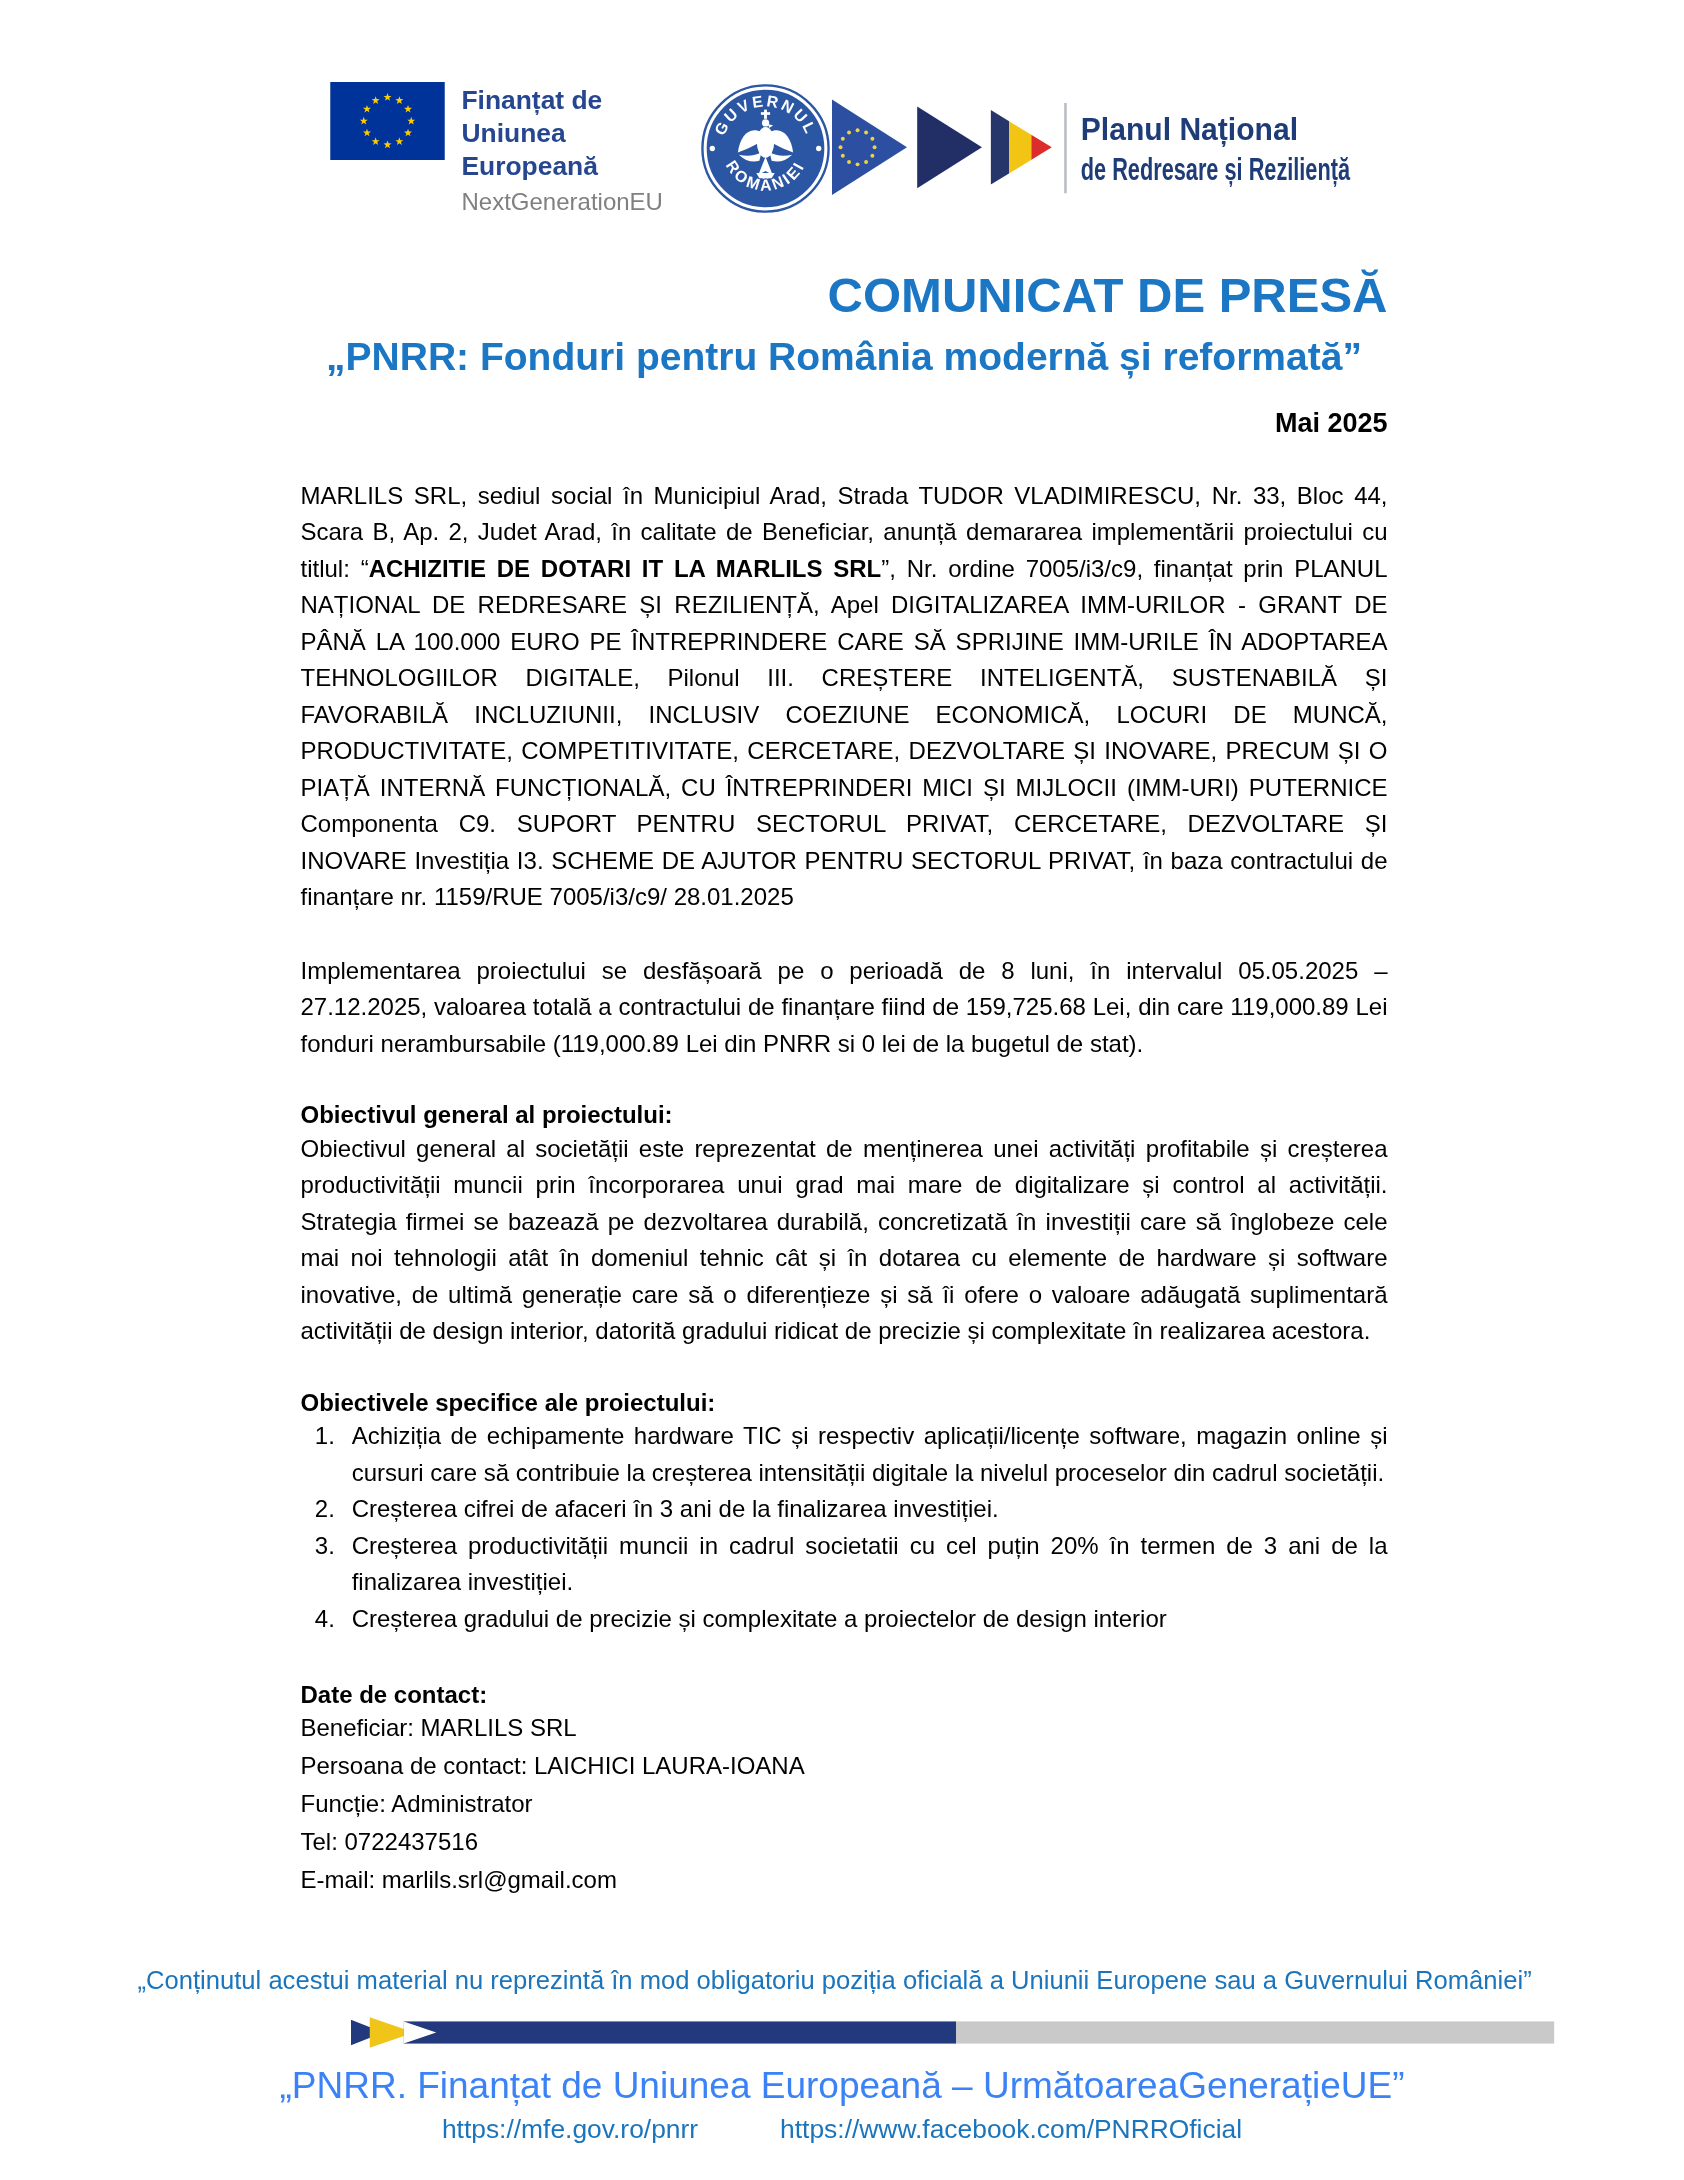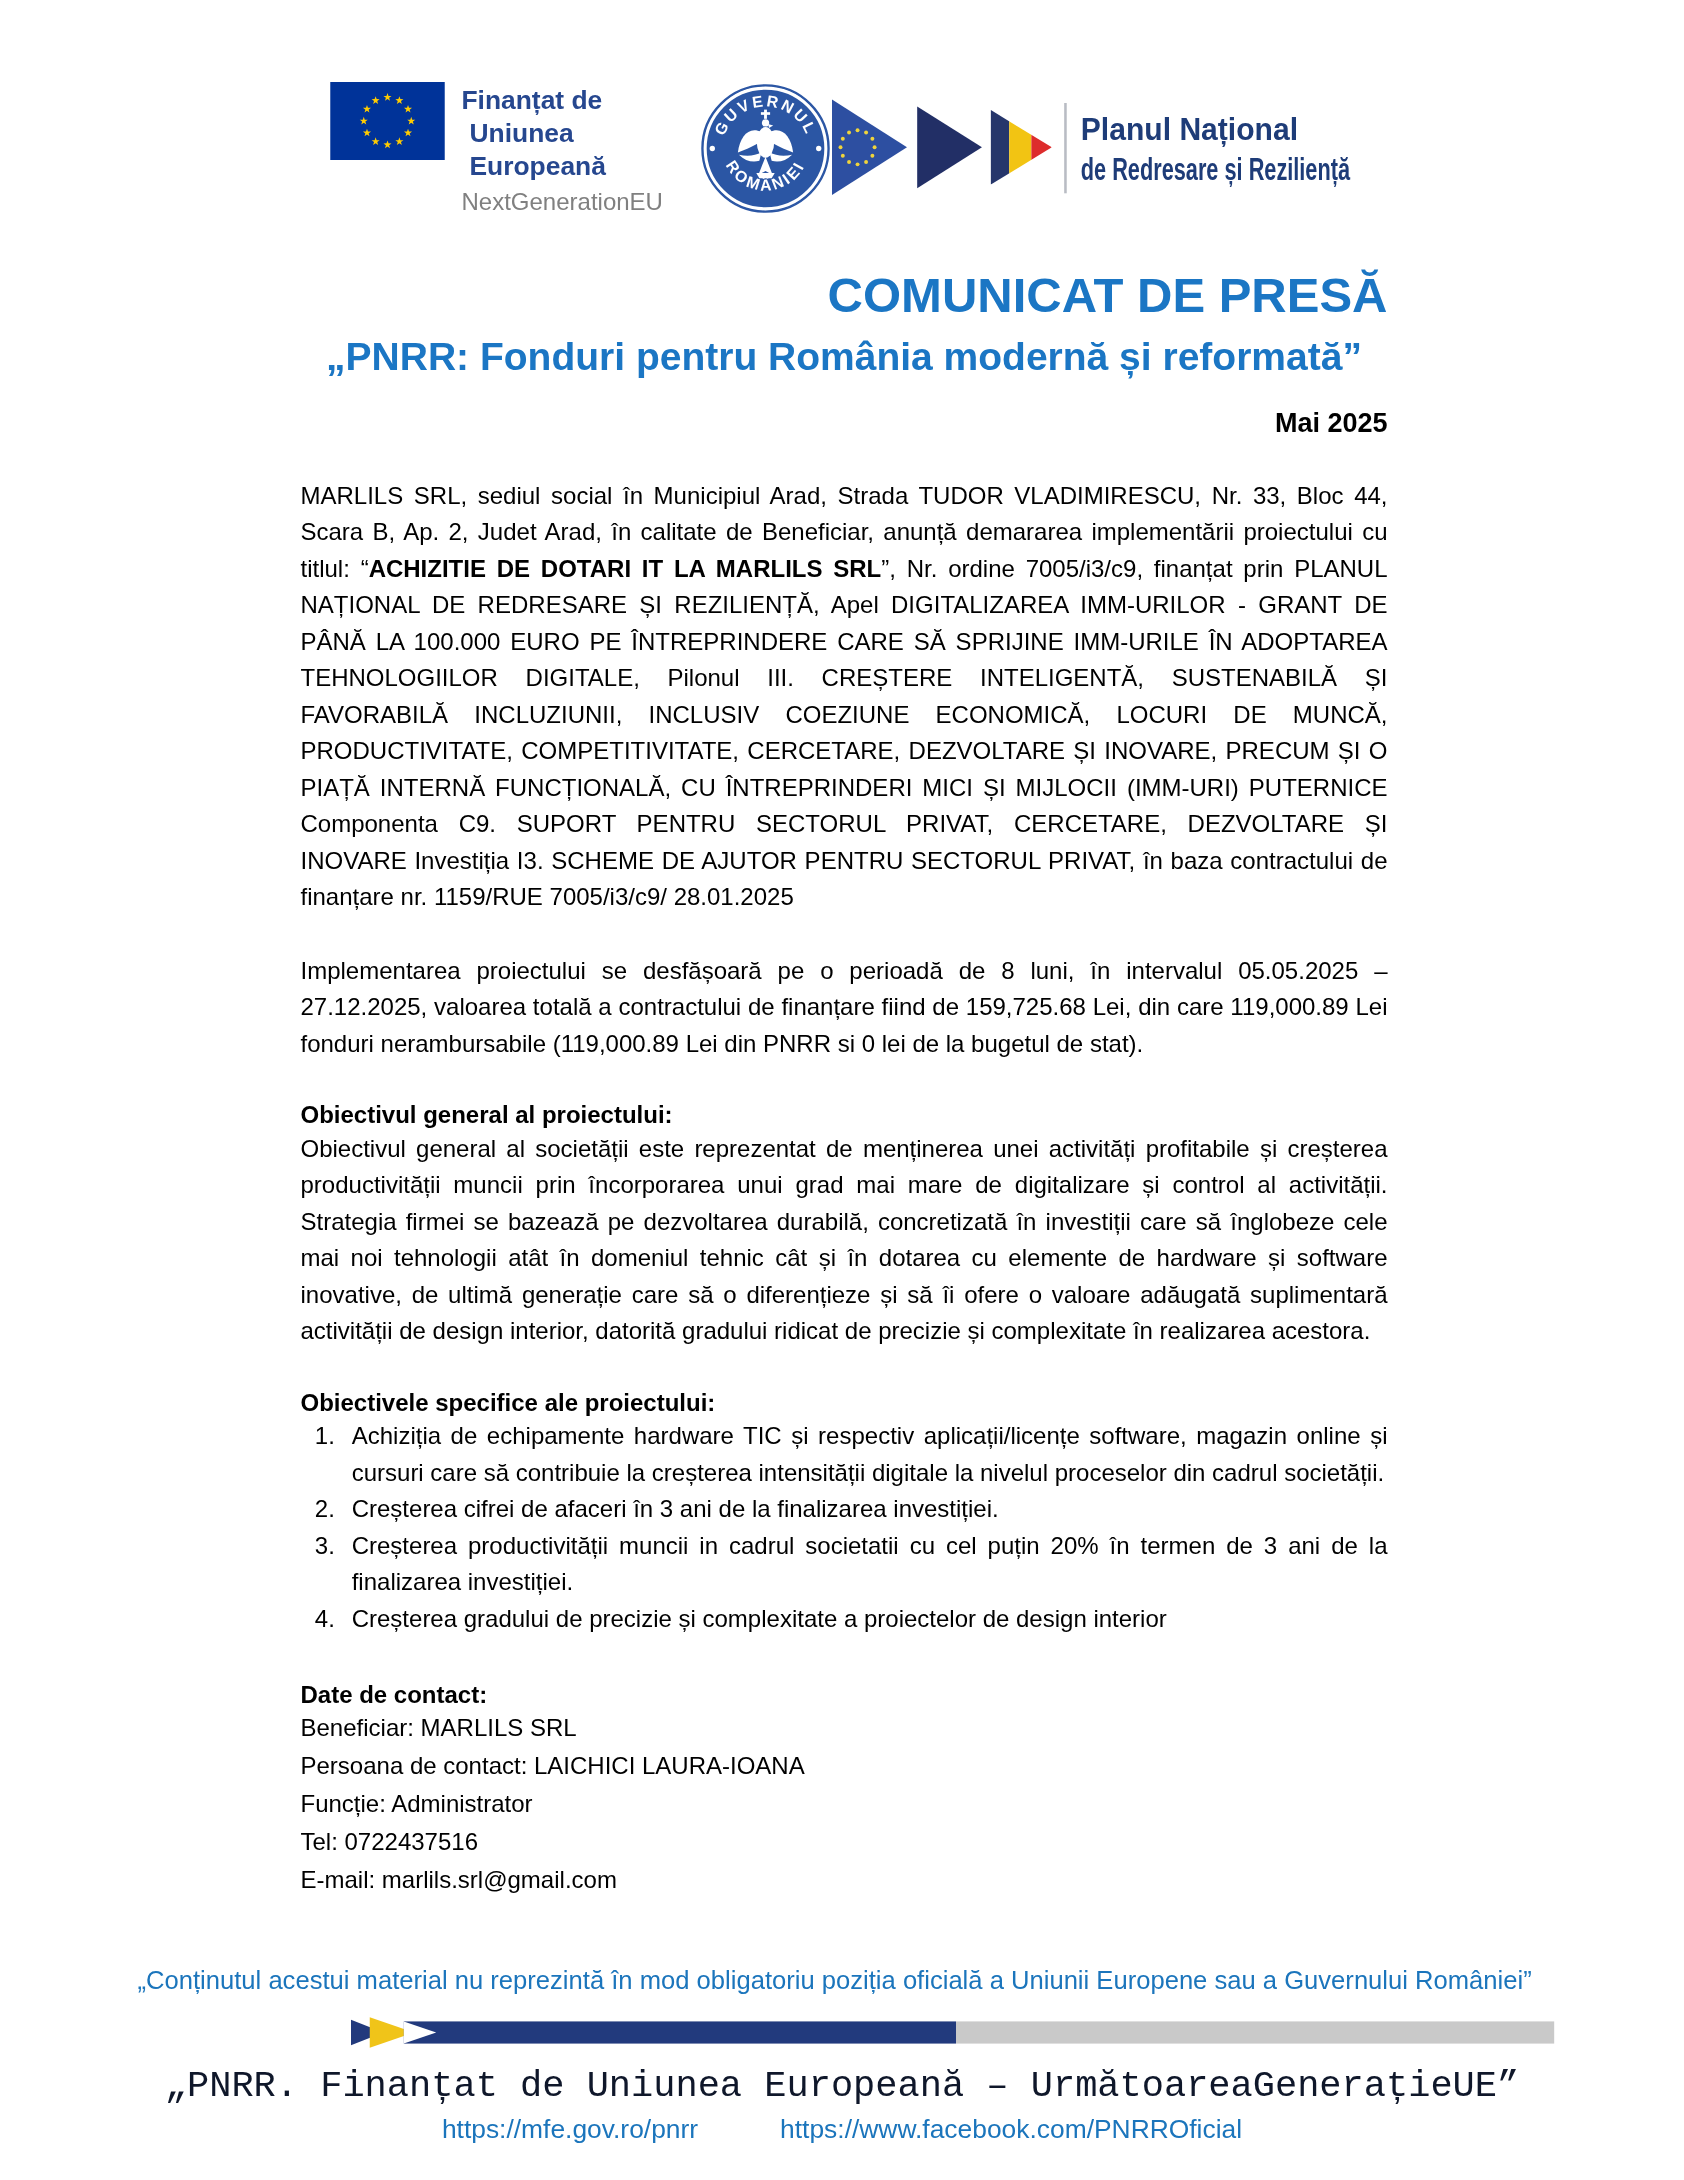--- a/index.html
+++ b/index.html
@@ -8,21 +8,21 @@
     width:1487px; height:2181px; background:#ffffff; margin:0 auto;
     font-family:"Liberation Sans", sans-serif; color:#000; position:relative; overflow:hidden;
   }
   .content { padding:0 198px 0 202px; }
 
   
   .logos { display:flex; align-items:center; justify-content:space-between; padding:82px 32px 0 29px; }
   .eu-logo { display:flex; align-items:flex-start; gap:17px; }
   .eu-text { padding-top:1.7px; }
   .eu-text .l1 { font-weight:bold; color:#26478f; font-size:26.4px; line-height:1.25; }
-  .eu-text .l2 { font-weight:bold; color:#26478f; font-size:26.4px; line-height:1.25;margin-left:8px; }
+  .eu-text .l2 { font-weight:bold; color:#26478f; font-size:26.4px; line-height:1.25; }
   .eu-text .l3 { color:#808080; font-size:24px; line-height:1.3; margin-top:3.4px; }
   .pnrr-logo { display:block; }
 
   
   .doc-title { text-align:right; margin-top:49px; font-size:49px; font-weight:bold; color:#1b76c4; letter-spacing:0px; }
   .doc-subtitle { text-align:center; margin-top:12px; font-size:39px; color:#1b76c4; }
   .doc-date { text-align:right; margin-top:29px; font-size:27px; font-weight:bold; color:#000; }
 
   
   .para { font-size:24px; line-height:1.52; text-align:justify; }
@@ -32,21 +32,21 @@
   .sec-body { margin-top:1.7px; }
   .obj-list { margin-top:1.7px; margin-left:12px; padding-left:29px; }
   .obj-list li { font-size:24px; line-height:1.52; text-align:justify; padding-left:10.2px; }
   .contact-heading { margin-top:44px; }
   .contact-line { font-size:24px; line-height:1.58; }
 
   
   .footer { position:absolute; left:0; right:0; bottom:0; width:100%; padding-bottom:36px; }
   .disclaimer { color:#1b75bc; font-size:25.6px; padding:0 39px; }
   .bar-wrap { margin:22px 0 0 252px; width:1210px; height:31px; }
-  .brand-line { text-align:center; color:#0f172a; font-size:37px; margin-top:17px;font-family:Liberation Mono, monospace; }
+  .brand-line { text-align:center; color:#3b82f6; font-size:37px; margin-top:17px; }
   .links-row { display:flex; justify-content:center; gap:82px; margin-top:7px; }
   .links-row a { color:#1b75bc; font-size:26.4px; text-decoration:none; }
 
   .bold-inline { font-weight:bold; }
 </style>
 </head>
 <body>
 
 <div class="page">
   <div class="content">

